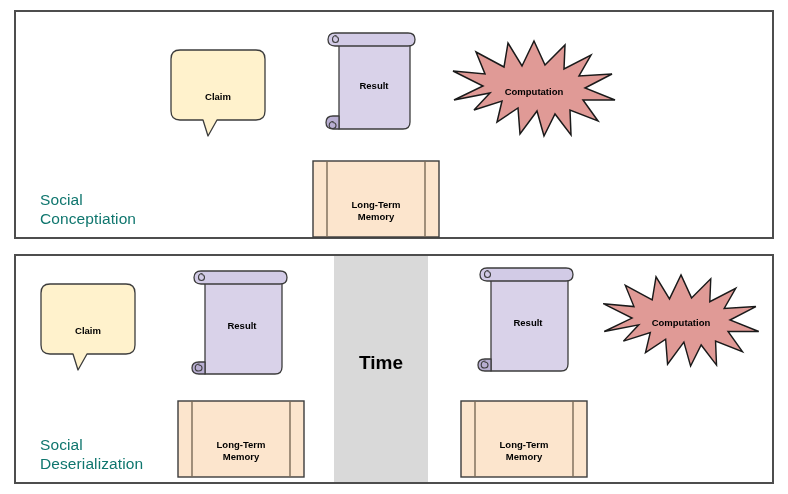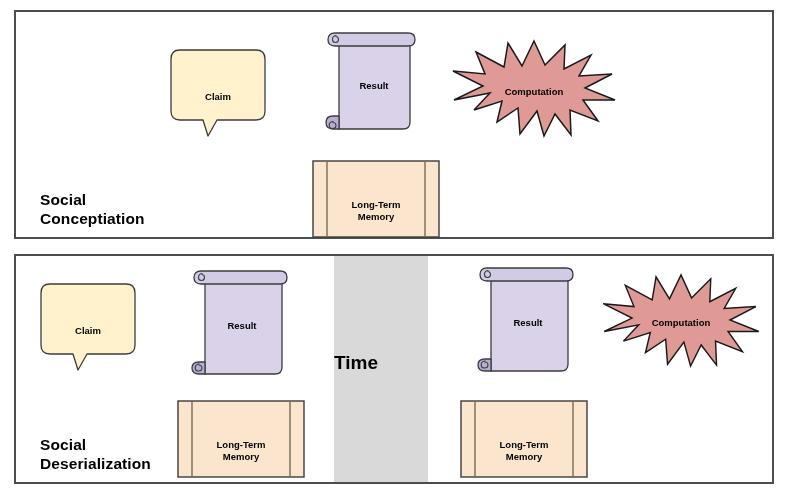--- a/index.html
+++ b/index.html
@@ -34,22 +34,22 @@
   }
   #panel-deserialization {
     left: 14px;
     top: 254px;
     width: 760px;
     height: 230px;
   }
   .panel-label {
     position: absolute;
     font-size: 15.5px;
-    font-weight: bold;
-    color: #000000;
+    font-weight: normal;
+    color: #0f766e;
     line-height: 1.22;
     letter-spacing: 0.1px;
     white-space: pre-line;
   }
   #label-conception {
     left: 24px;
     bottom: 8px;
   }
   #label-deserialization {
     left: 24px;
@@ -81,21 +81,21 @@
   }
   .time-band {
     position: absolute;
     background: #d9d9d9;
   }
   .time-label {
     position: absolute;
     font-size: 19px;
     font-weight: bold;
     color: #000000;
-    text-align: left;
+    text-align: center;
     width: 100%;
   }
   .edge {
     position: absolute;
     left: 0;
     top: 0;
     width: 788px;
     height: 494px;
     pointer-events: none;
   }

